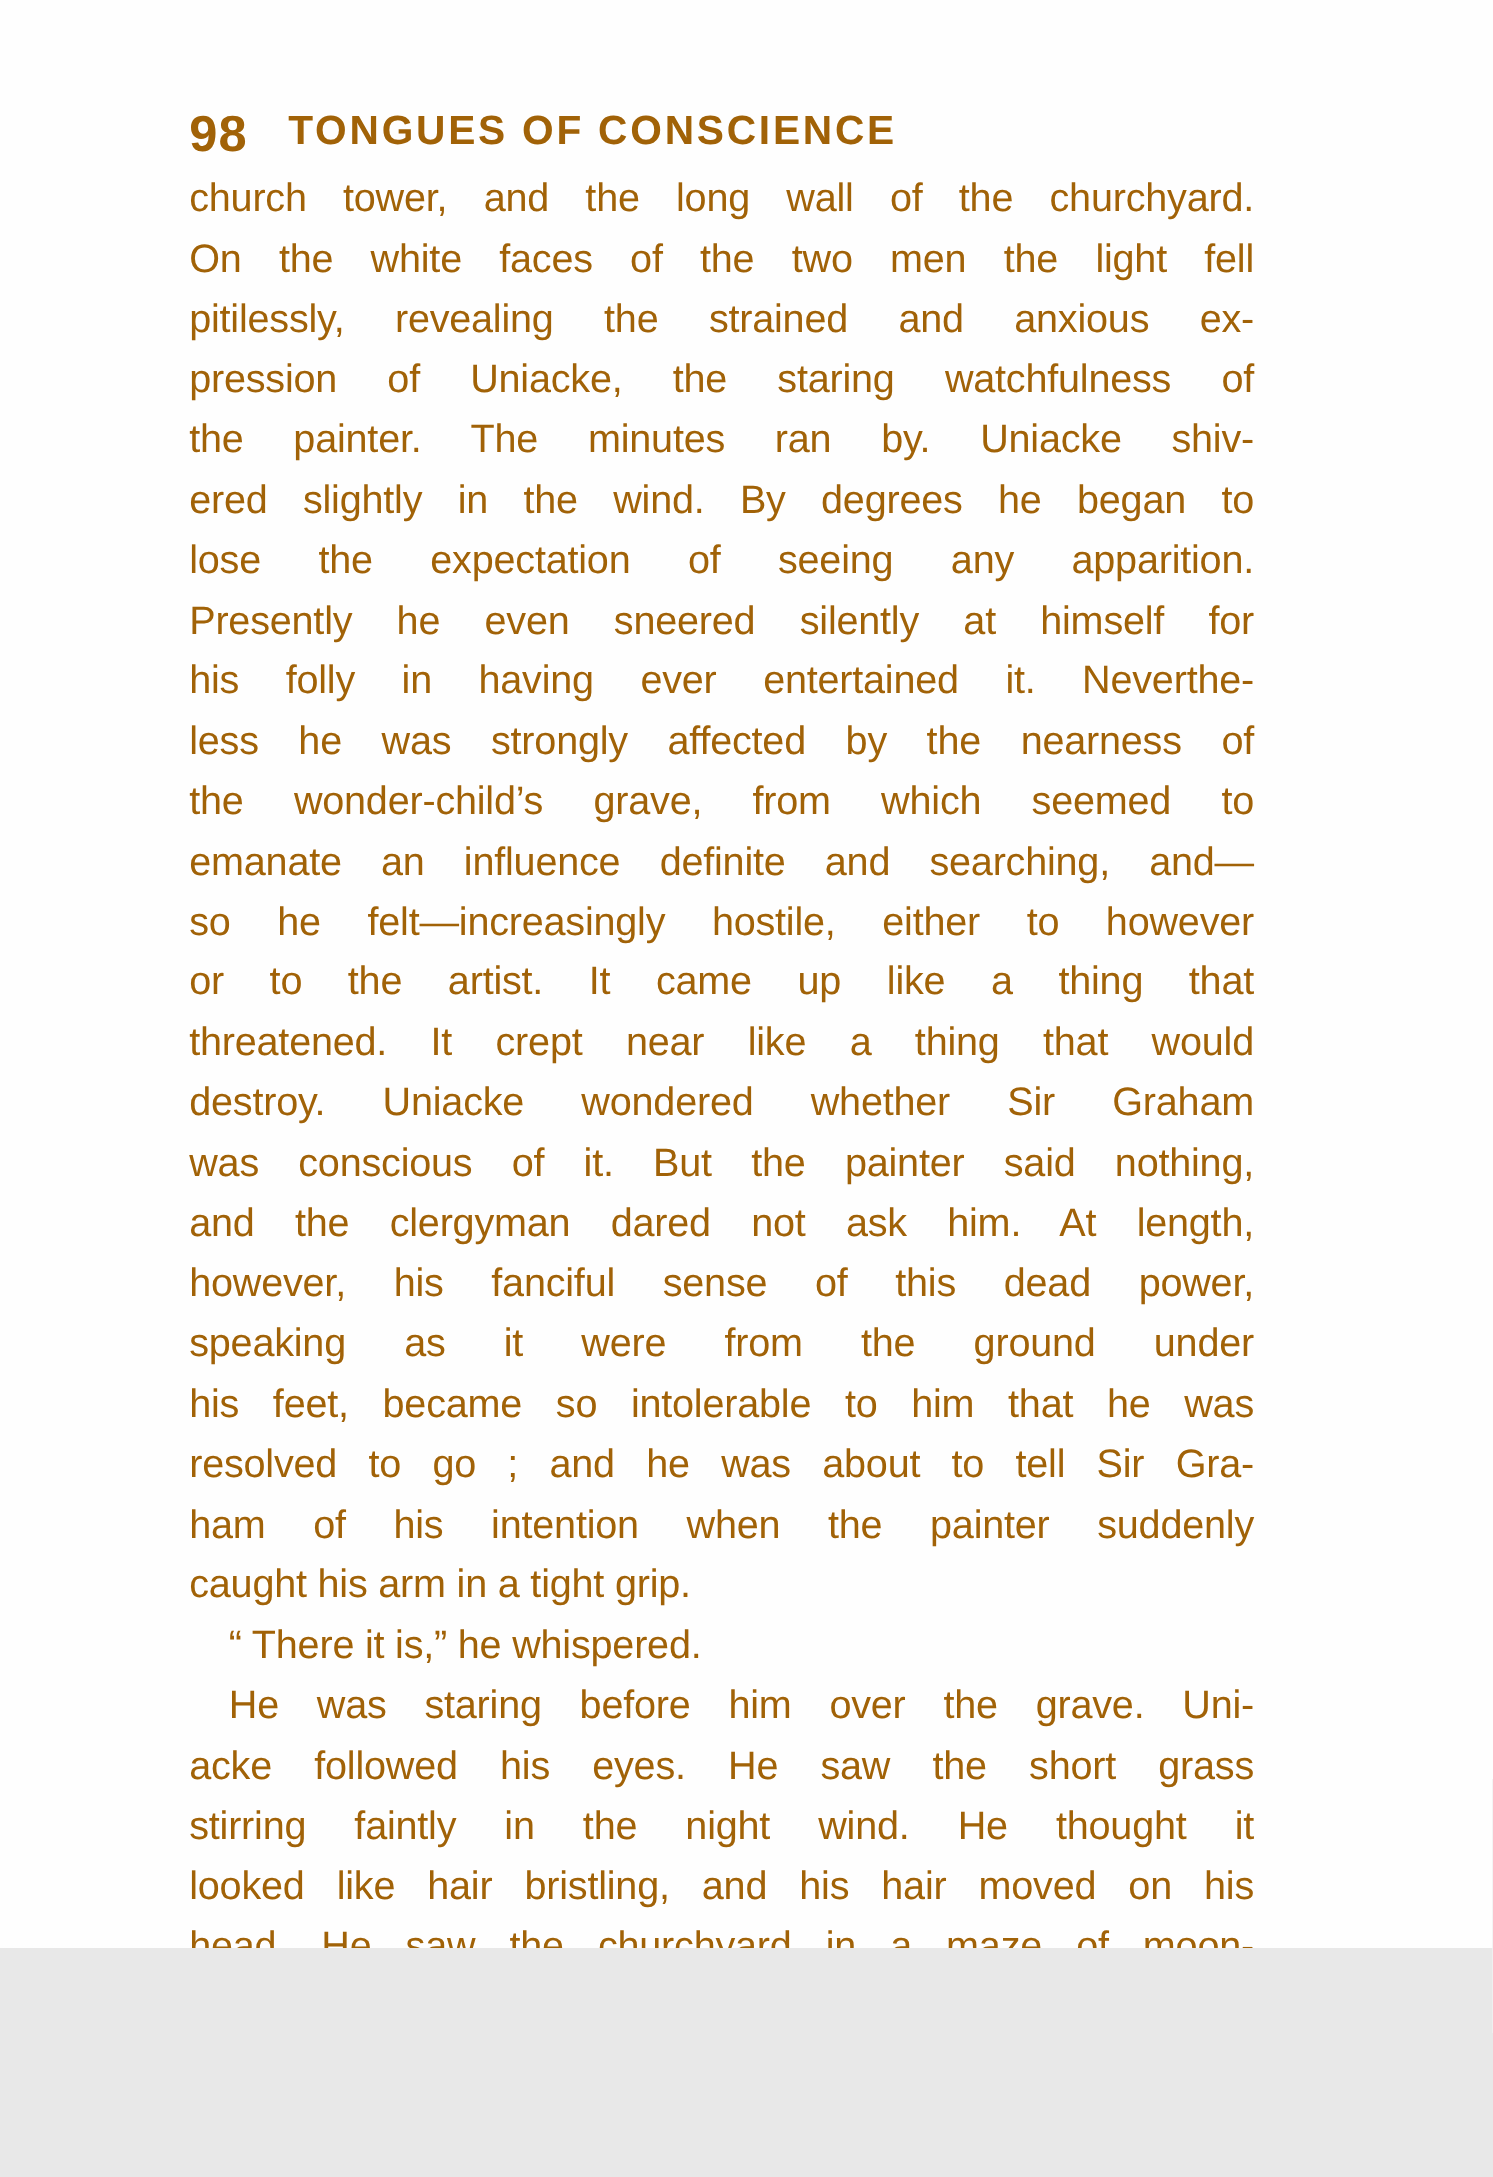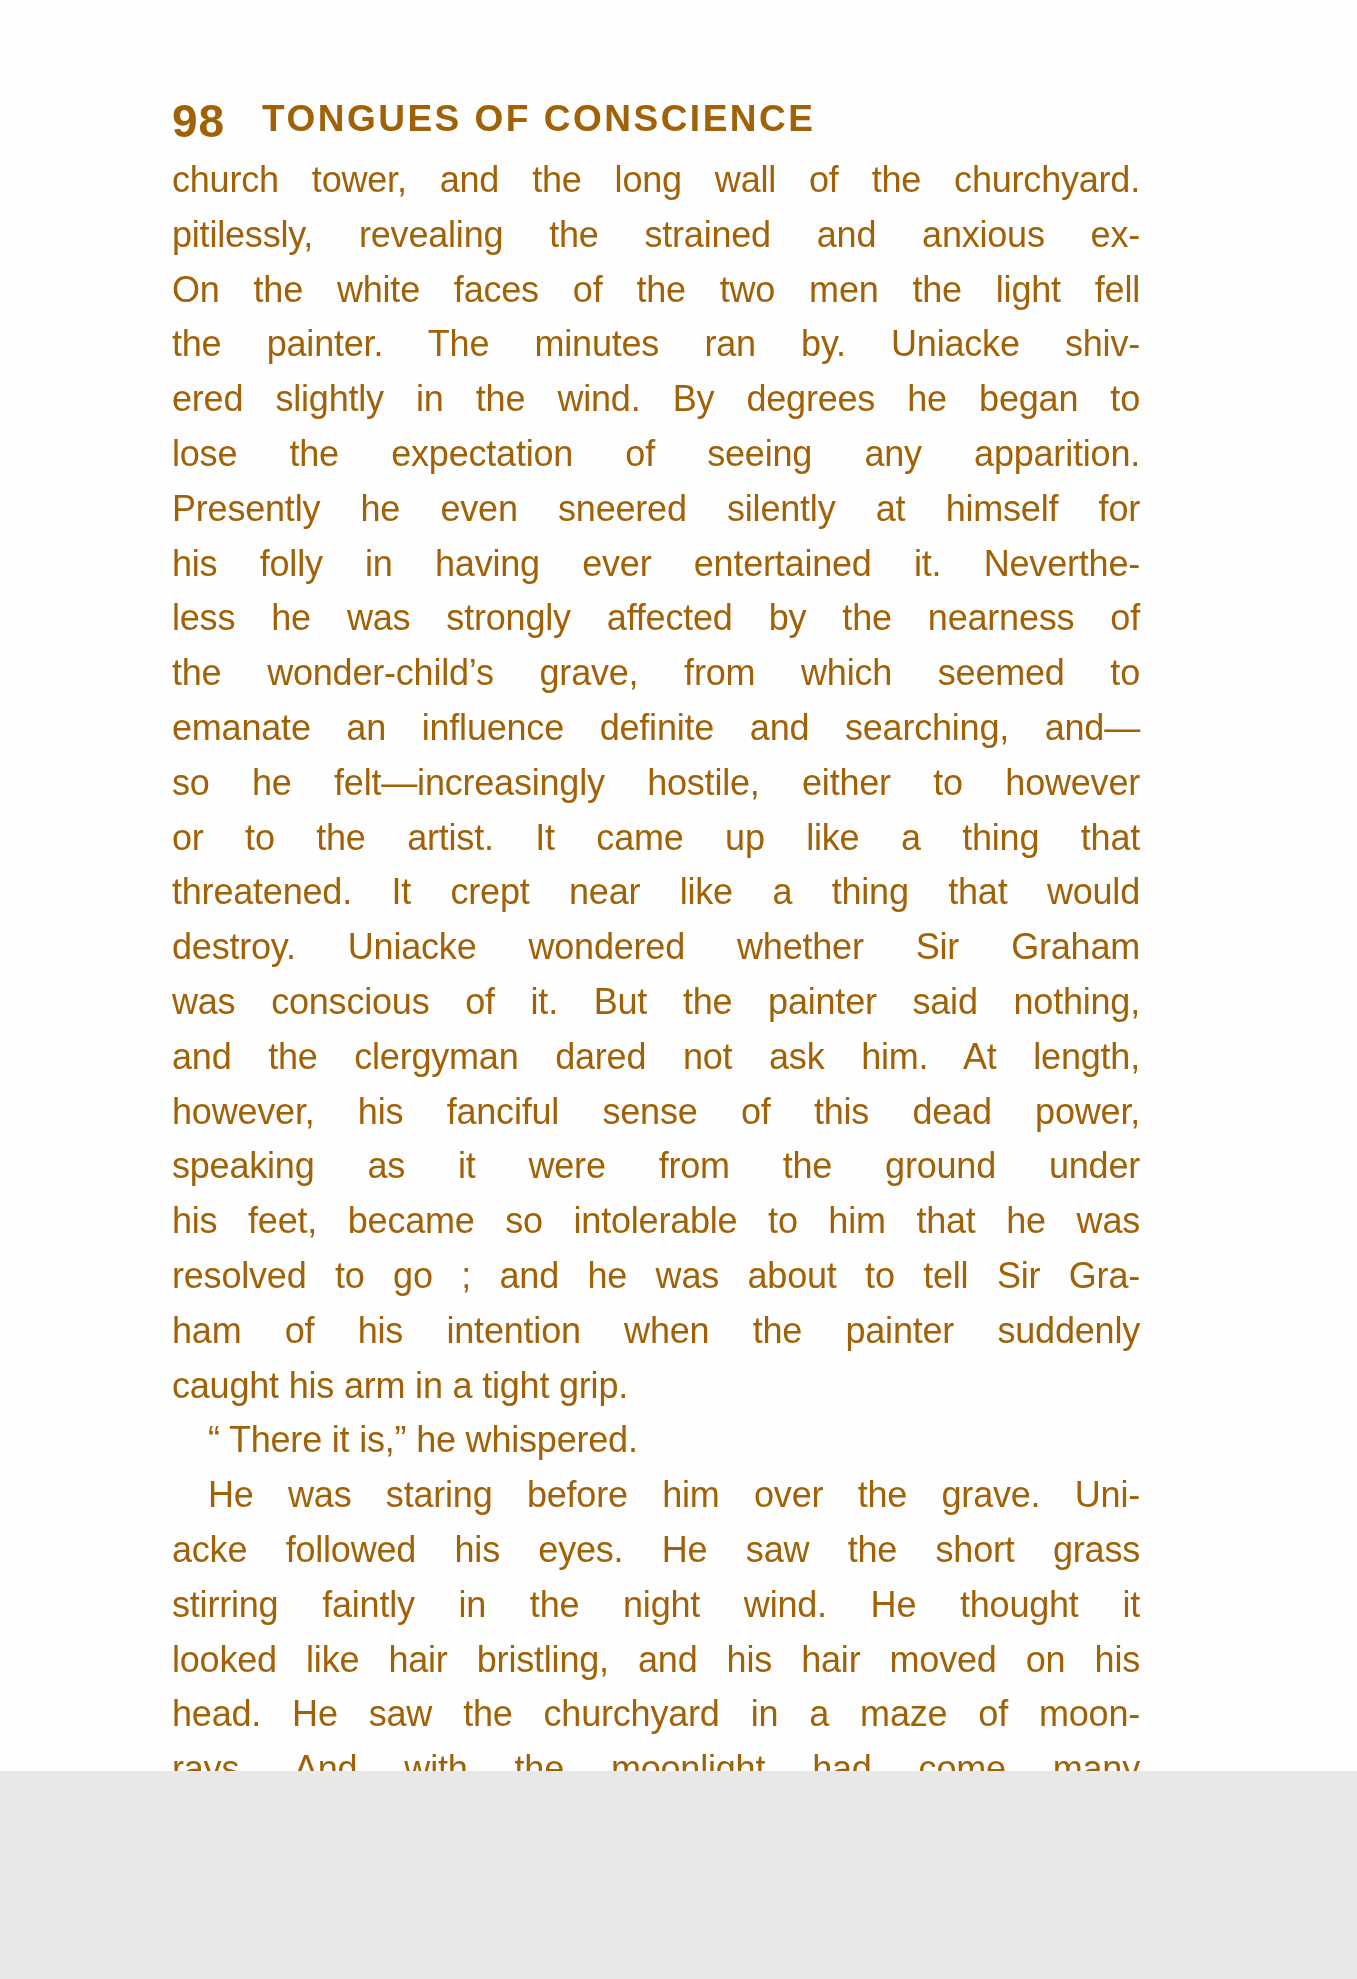--- a/index.html
+++ b/index.html
@@ -77,22 +77,23 @@
 <body>
 
 <div class="page">
   <div class="running-header">
     <div class="page-number">98</div>
     <div class="running-title">TONGUES OF CONSCIENCE</div>
   </div>
 
   <div class="body-text">
       <div class="line">church tower, and the long wall of the churchyard.</div>
+      <div class="line">On the white faces of the two men the light fell</div>
       <div class="line">pitilessly, revealing the strained and anxious ex-</div>
-      <div class="line">On the white faces of the two men the light fell</div>
+      <div class="line">pression of Uniacke, the staring watchfulness of</div>
       <div class="line">the painter. The minutes ran by. Uniacke shiv-</div>
       <div class="line">ered slightly in the wind. By degrees he began to</div>
       <div class="line">lose the expectation of seeing any apparition.</div>
       <div class="line">Presently he even sneered silently at himself for</div>
       <div class="line">his folly in having ever entertained it. Neverthe-</div>
       <div class="line">less he was strongly affected by the nearness of</div>
       <div class="line">the wonder-child’s grave, from which seemed to</div>
       <div class="line">emanate an influence definite and searching, and—</div>
       <div class="line">so he felt—increasingly hostile, either to however</div>
       <div class="line">or to the artist. It came up like a thing that</div>

